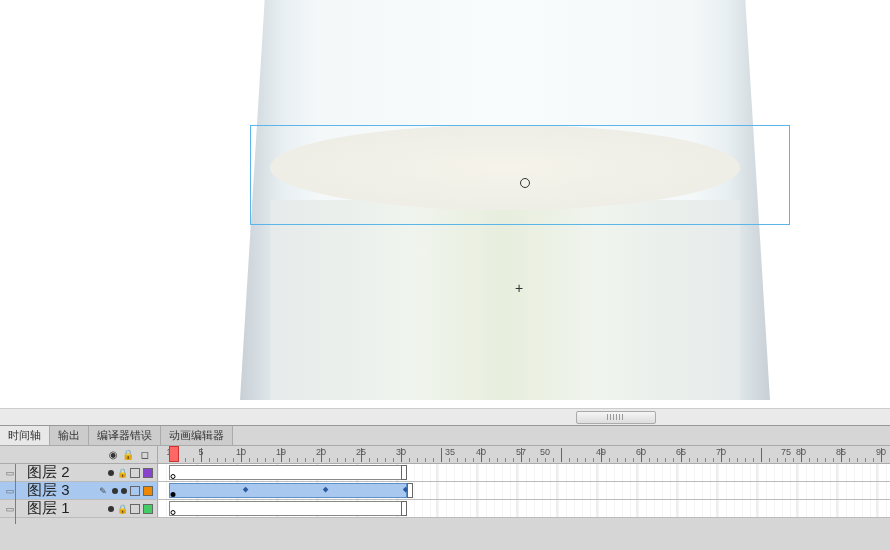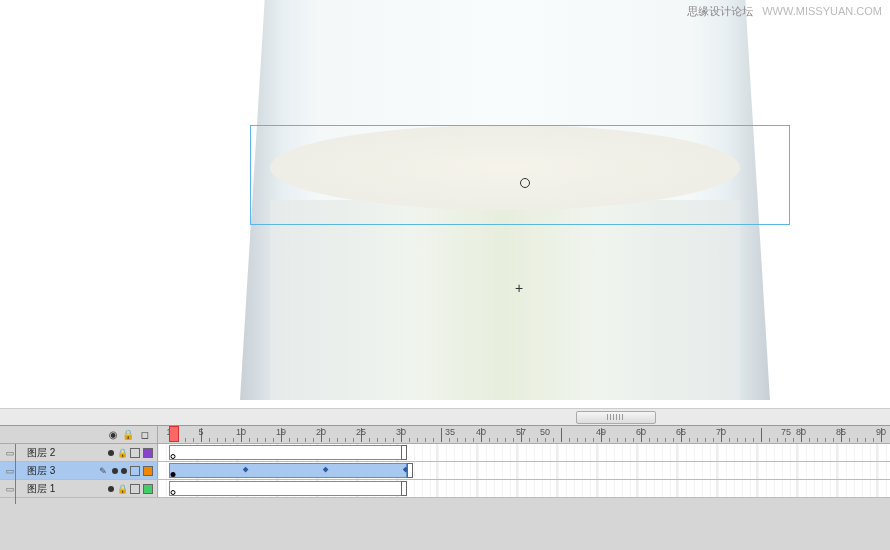--- a/index.html
+++ b/index.html
@@ -46,21 +46,21 @@
 .ruler-ticks { position: absolute; left: 0; top: 0; height: 18px; width: 100%; }
 .tick { position: absolute; top: 12px; width: 1px; height: 4px; background: #888; }
 .tick.major { top: 2px; height: 14px; background: #666; }
 .tick-label { position: absolute; top: 1px; font-size: 9px; color: #555; transform: translateX(-50%); }
 
 .layers { }
 .layer-row { height: 18px; display: flex; border-bottom: 1px solid #bbb; }
 .layer-row.selected .layer-info { background: #a8c8f0; }
 .layer-info { width: 158px; display: flex; align-items: center; gap: 3px; padding: 0 4px; background: #d6d6d6; border-right: 1px solid #aaa; }
 .layer-icon { width: 12px; height: 12px; font-size: 9px; color: #666; display:flex; align-items:center; justify-content:center; }
-.layer-name { flex: 1; font-size: 10px; color: #222; padding-left: 8px; }
+.layer-name { flex: 1; font-size: 15px; color: #222; padding-left: 8px; }
 .layer-edit { width: 12px; font-size: 9px; color: #444; text-align:center; }
 .dot { width: 6px; height: 6px; background: #333; border-radius: 50%; }
 .lock { width: 10px; font-size: 9px; }
 .outline-sq { width: 10px; height: 10px; border: 1px solid #666; }
 .color-swatch { width: 10px; height: 10px; border: 1px solid #666; }
 
 .frame-track { flex: 1; position: relative; background: #fff; overflow: hidden; }
 .frame-grid { position: absolute; inset: 0;
   background-image: repeating-linear-gradient(90deg, transparent 0 38px, #eee 38px 40px),
                     repeating-linear-gradient(90deg, #f4f4f4 0 1px, transparent 1px 8px);
@@ -78,34 +78,36 @@
 
 <div class="canvas-area">
   <div class="glass">
     <div class="glass-body"></div>
     <div class="liquid"></div>
     <div class="liquid-top"></div>
   </div>
   <div class="selection-box"></div>
   <div class="center-mark"></div>
   <div class="crosshair">+</div>
-  <div class="watermark">
-    <span class="bold">思缘设计论坛</span>
-    <span>WWW.MISSYUAN.COM</span>
-  </div>
   <div class="hscroll">
     <div class="hscroll-track">
       <div class="hscroll-thumb">
         <div class="hscroll-grip"></div>
       </div>
     </div>
   </div>
 </div>
 
 <div class="bottom-panel">
+  <div class="panel-tabs">
+    <div class="tab active">时间轴</div>
+    <div class="tab">输出</div>
+    <div class="tab">编译器错误</div>
+    <div class="tab">动画编辑器</div>
+  </div>
 
   <div class="timeline-header">
     <div class="layer-header-cols">
       <span class="hdr-icon">◉</span>
       <span class="hdr-icon">🔒</span>
       <span class="hdr-icon">◻</span>
     </div>
     <div class="frame-ruler">
       <div class="playhead"></div>
       <div class="ruler-ticks" id="ruler-ticks">

